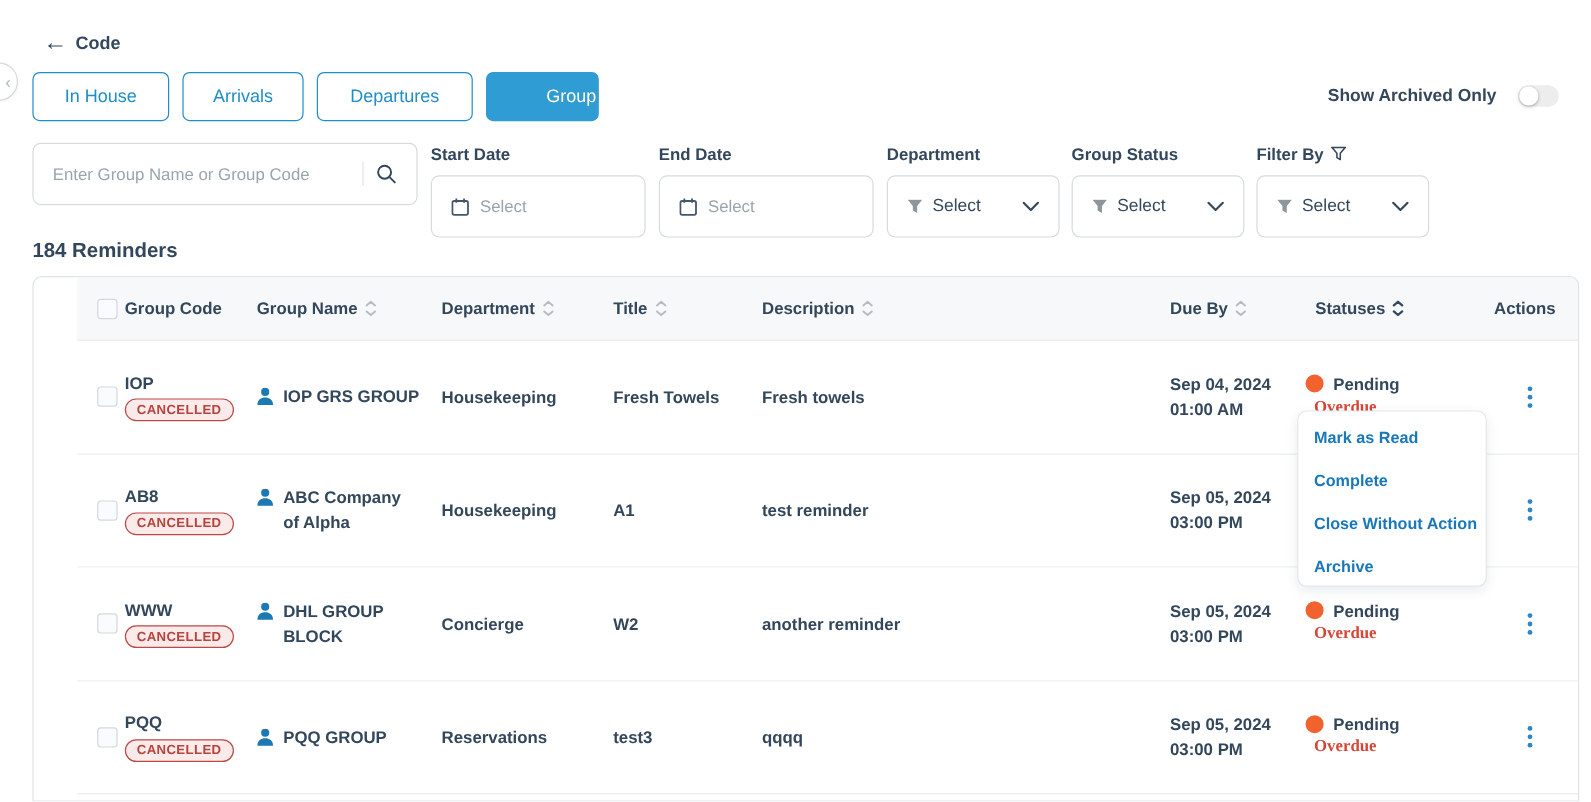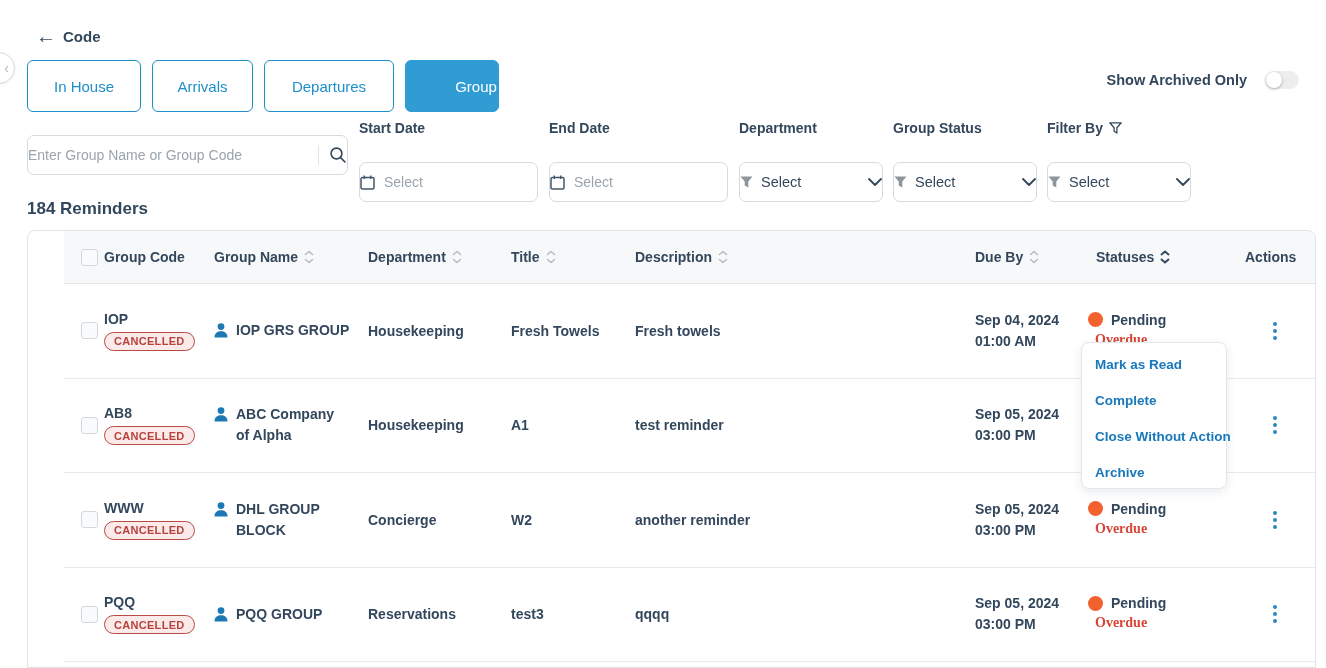--- a/index.html
+++ b/index.html
@@ -14,21 +14,21 @@
     color:#aab7c2; font-size:14px; box-shadow:0 1px 3px rgba(0,0,0,.06); }
 
   
   .back { position:absolute; left:36px; top:26px; display:flex; align-items:center; gap:7px;
     cursor:pointer; }
   .back .arrow { font-size:20px; line-height:20px; font-weight:400; }
   .back .lbl { font-size:15px; font-weight:600; }
 
   
   .tabs { position:absolute; left:27px; top:60px; display:flex; gap:11px; }
-  .tab { height:52px; border:1px solid #1e8ec9; border-radius:6px; background:#fff;
+  .tab { height:41px; border:1px solid #1e8ec9; border-radius:6px; background:#fff;
     color:#1e8ec9; font-size:15px; display:flex; align-items:center; justify-content:center;
     cursor:pointer; font-family:inherit;text-align:center; }
   .tab.active { background:#2f9cd4; border-color:#2f9cd4; color:#fff; }
   .tab.t0 { width:114px; } .tab.t1 { width:101px; } .tab.t2 { width:130px; } .tab.t3 { width:94px;padding-left:48px; }
 
   
   .archived { position:absolute; right:27px; top:71px; display:flex; align-items:center; gap:18px; }
   .archived .lbl { font-size:14.5px; font-weight:700; }
   .switch { width:34px; height:18px; border-radius:9px; background:#ededee; position:relative;
     cursor:pointer; }
@@ -37,22 +37,22 @@
 
   
   .filters { position:absolute; left:27px; top:119px; display:flex; }
   .fgroup { display:flex; flex-direction:column; }
   .fgroup .flabel { font-size:14px; font-weight:700; height:17px; margin-bottom:10px;
     display:flex; align-items:center; gap:6px; }
   .g-search { width:321px; margin-right:11px; }
   .g-sdate, .g-edate { width:179px; margin-right:11px; }
   .g-dept, .g-gstatus { width:144px; margin-right:10px; }
   .g-fby { width:144px; }
-  .fbox { height:40px; border:1px solid #d6dbe0; border-radius:7px; background:#fff;
-    display:flex; align-items:center; padding:0 0;margin-top:16px; }
+  .fbox { height:52px; border:1px solid #d6dbe0; border-radius:7px; background:#fff;
+    display:flex; align-items:center; padding:0 16px; }
   .searchbox input { border:none; outline:none; flex:1; font-size:14px; color:#33475c;
     font-family:inherit; min-width:0; background:transparent; }
   .searchbox input::placeholder { color:#9aa4ad; }
   .searchbox .vdiv { width:1px; height:20px; background:#e0e4e8; margin:0 10px 0 6px; }
   .datebox { gap:9px; cursor:pointer; }
   .datebox .sel { font-size:14px; color:#9aa4ad; }
   .selbox { gap:8px; cursor:pointer; }
   .selbox .sel { font-size:14.5px; color:#33475c; flex:1; }
   .selbox .chev { margin-left:auto; }
 
@@ -85,21 +85,21 @@
     display:flex; flex-direction:column; align-items:center; justify-content:center; gap:3px;
     cursor:pointer; }
   .kebab i { width:4px; height:4px; border-radius:50%; background:#2f86c6; }
 
   .sort-icon { display:inline-flex; }
   .sort-icon polyline { fill:none; stroke:#b6bcc3; stroke-width:1.6; stroke-linecap:round;
     stroke-linejoin:round; }
   .sort-icon.active polyline { stroke:#33475c; stroke-width:1.9; }
 
   
-  .menu { position:absolute; left:1081px; top:342px; width:146px; height:147px; background:#fff;
+  .menu { position:absolute; left:1081px; top:342px; width:158px; height:147px; background:#fff;
     border:1px solid #e4e7ea; border-radius:8px; box-shadow:0 3px 10px rgba(40,60,80,.1);
     padding-top:4px; z-index:30; }
   .menu .mi { height:36px; line-height:36px; padding-left:13px; font-size:13.5px; font-weight:700;
     color:#1878ba; cursor:pointer; white-space:nowrap; }
 
   .ic { flex:none; display:inline-flex; }
 </style>
 </head>
 <body>
 

